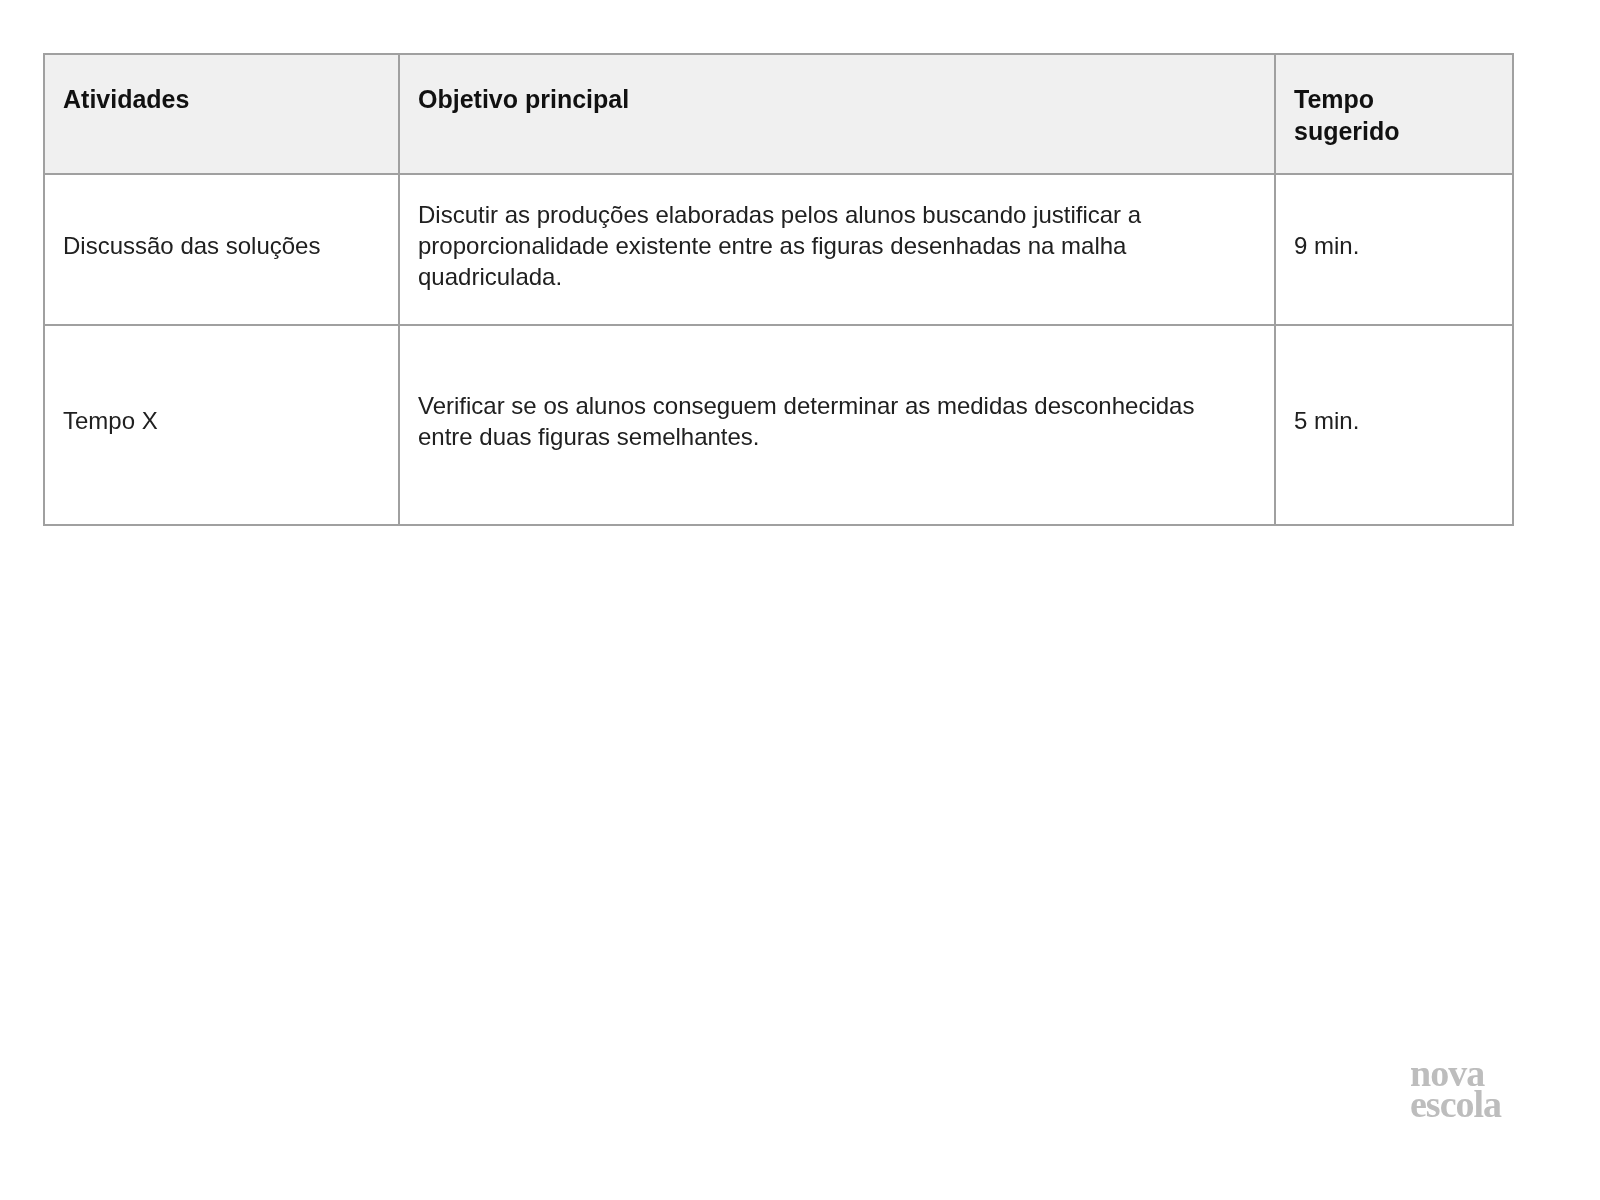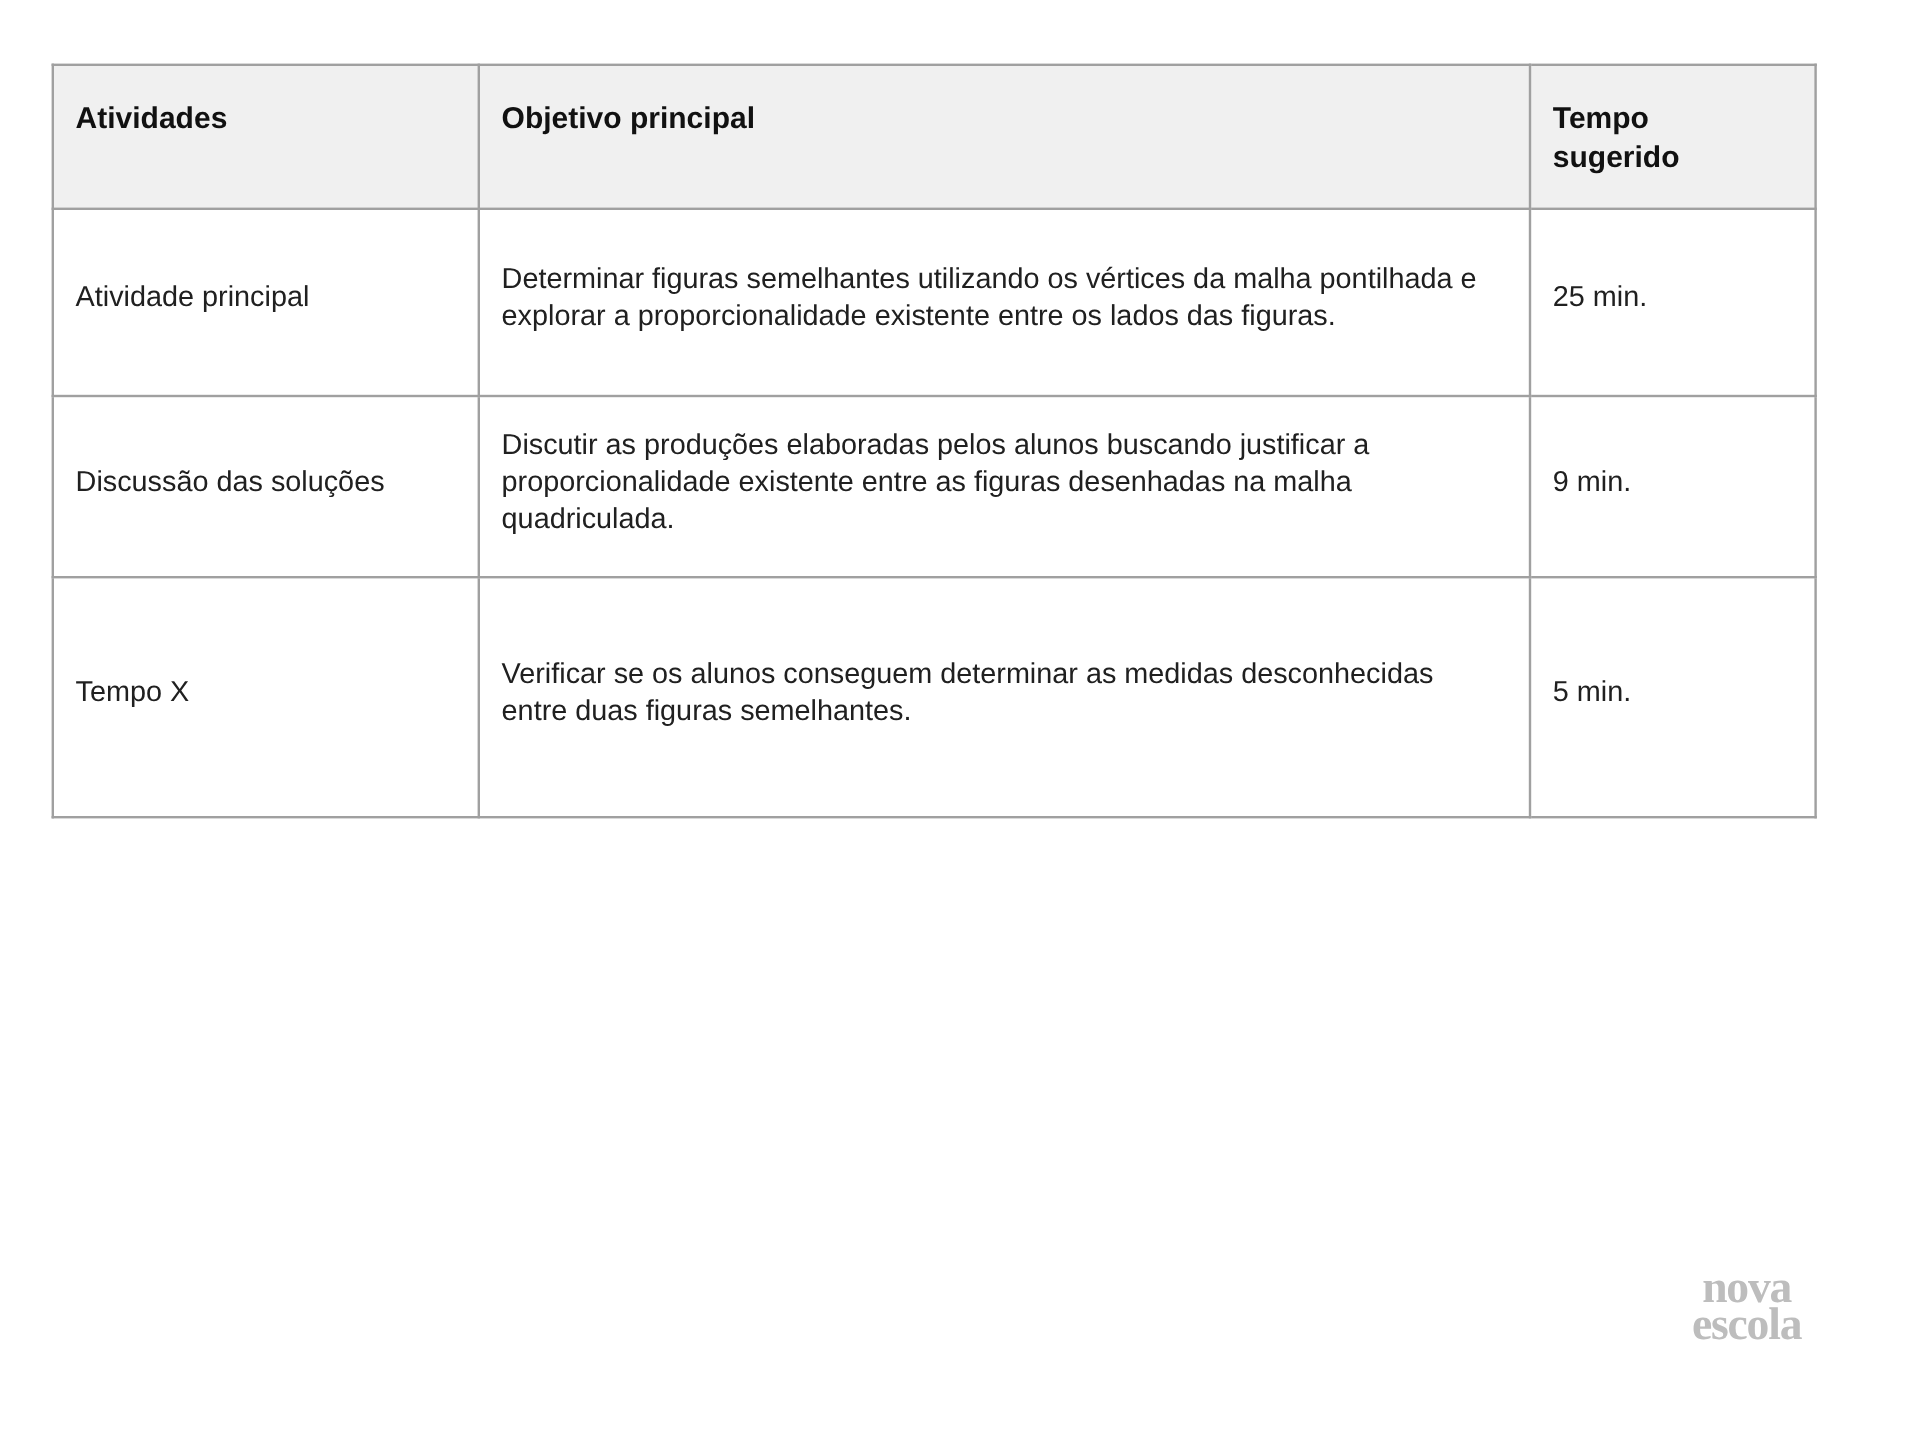--- a/index.html
+++ b/index.html
@@ -52,21 +52,21 @@
   .logo {
     position: absolute;
     left: 1410px;
     top: 1058px;
     font-family: "Liberation Serif", "DejaVu Serif", serif;
     font-weight: bold;
     font-size: 38px;
     line-height: 0.82;
     letter-spacing: -1px;
     color: #bdbdbd;
-    text-align: center;
+    text-align: left;
     user-select: none;
   }
 </style>
 </head>
 <body>
 
 <div class="page">
 
   <table class="activity-table">
     <colgroup>
@@ -81,25 +81,20 @@
         </th>
         <th>
           <span>Objetivo principal</span>
         </th>
         <th>
           <span class="hdr-narrow">Tempo sugerido</span>
         </th>
       </tr>
     </thead>
     <tbody>
-      <tr style="height:156px">
-        <td>Atividade principal</td>
-        <td>Determinar figuras semelhantes utilizando os vértices da malha pontilhada e explorar a proporcionalidade existente entre os lados das figuras.</td>
-        <td>25 min.</td>
-      </tr>
       <tr style="height:151px">
         <td>Discussão das soluções</td>
         <td>Discutir as produções elaboradas pelos alunos buscando justificar a proporcionalidade existente entre as figuras desenhadas na malha quadriculada.</td>
         <td>9 min.</td>
       </tr>
       <tr style="height:200px">
         <td>Tempo X</td>
         <td>Verificar se os alunos conseguem determinar as medidas desconhecidas entre duas figuras semelhantes.</td>
         <td>5 min.</td>
       </tr>

